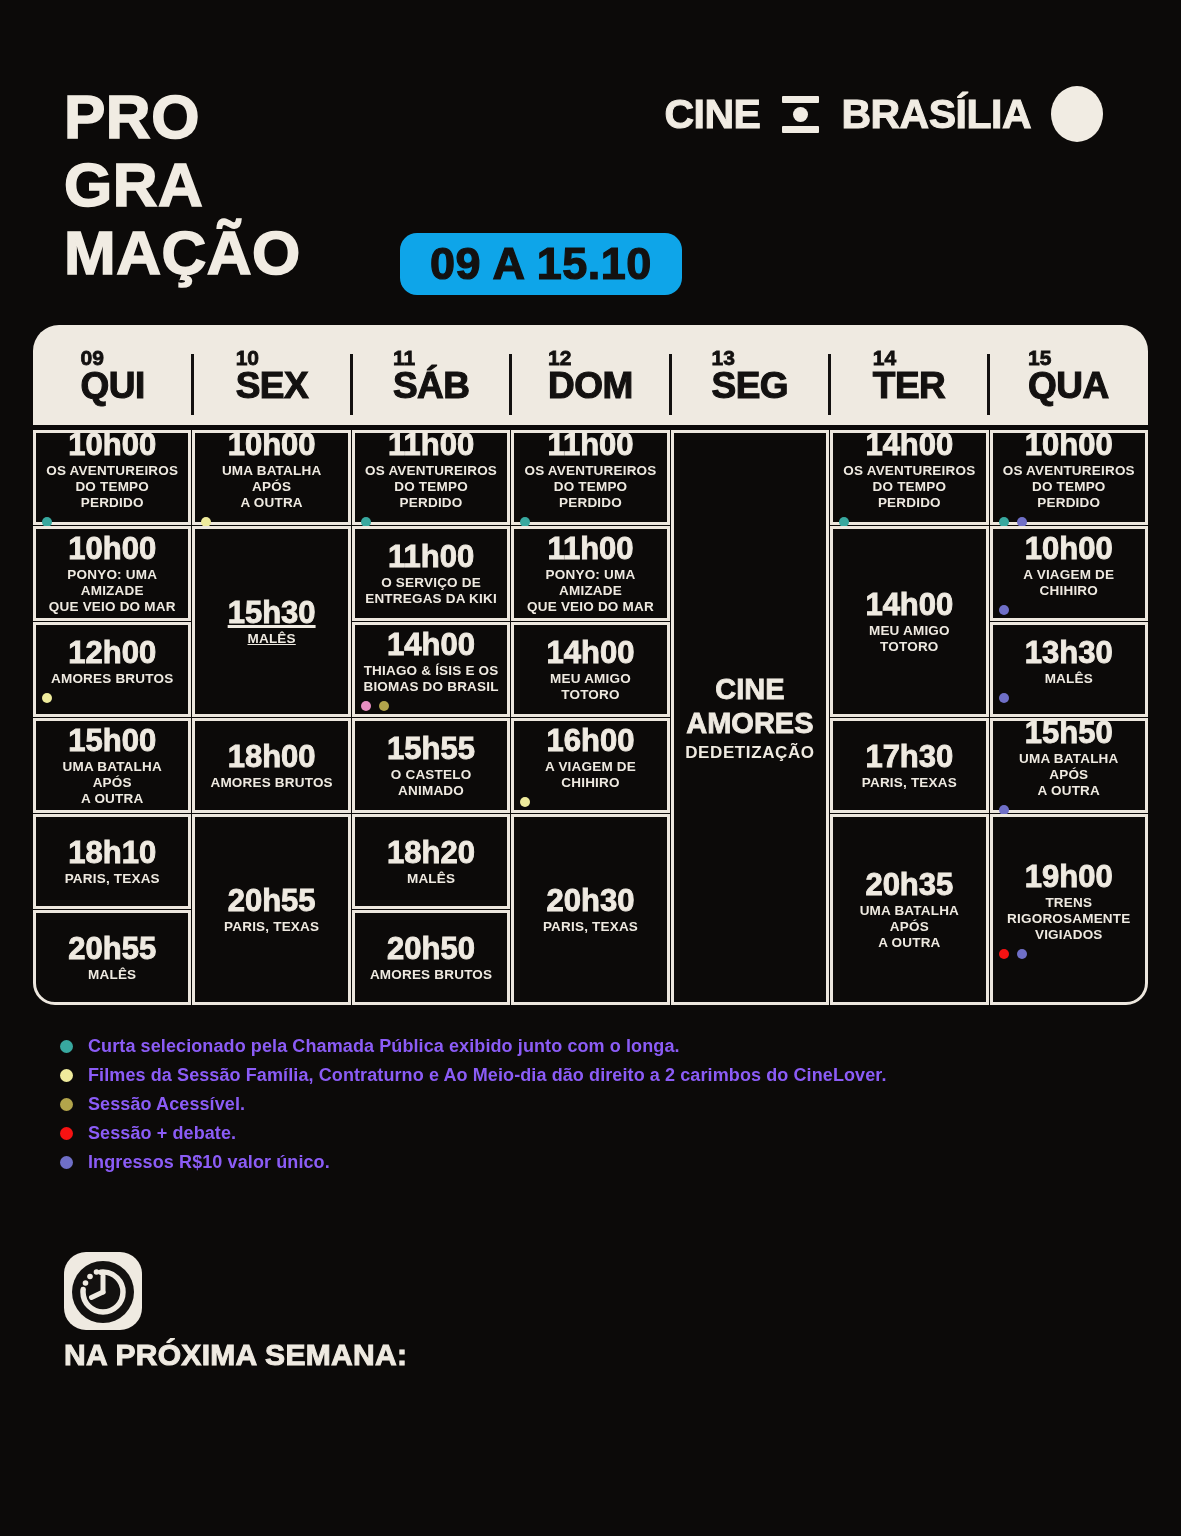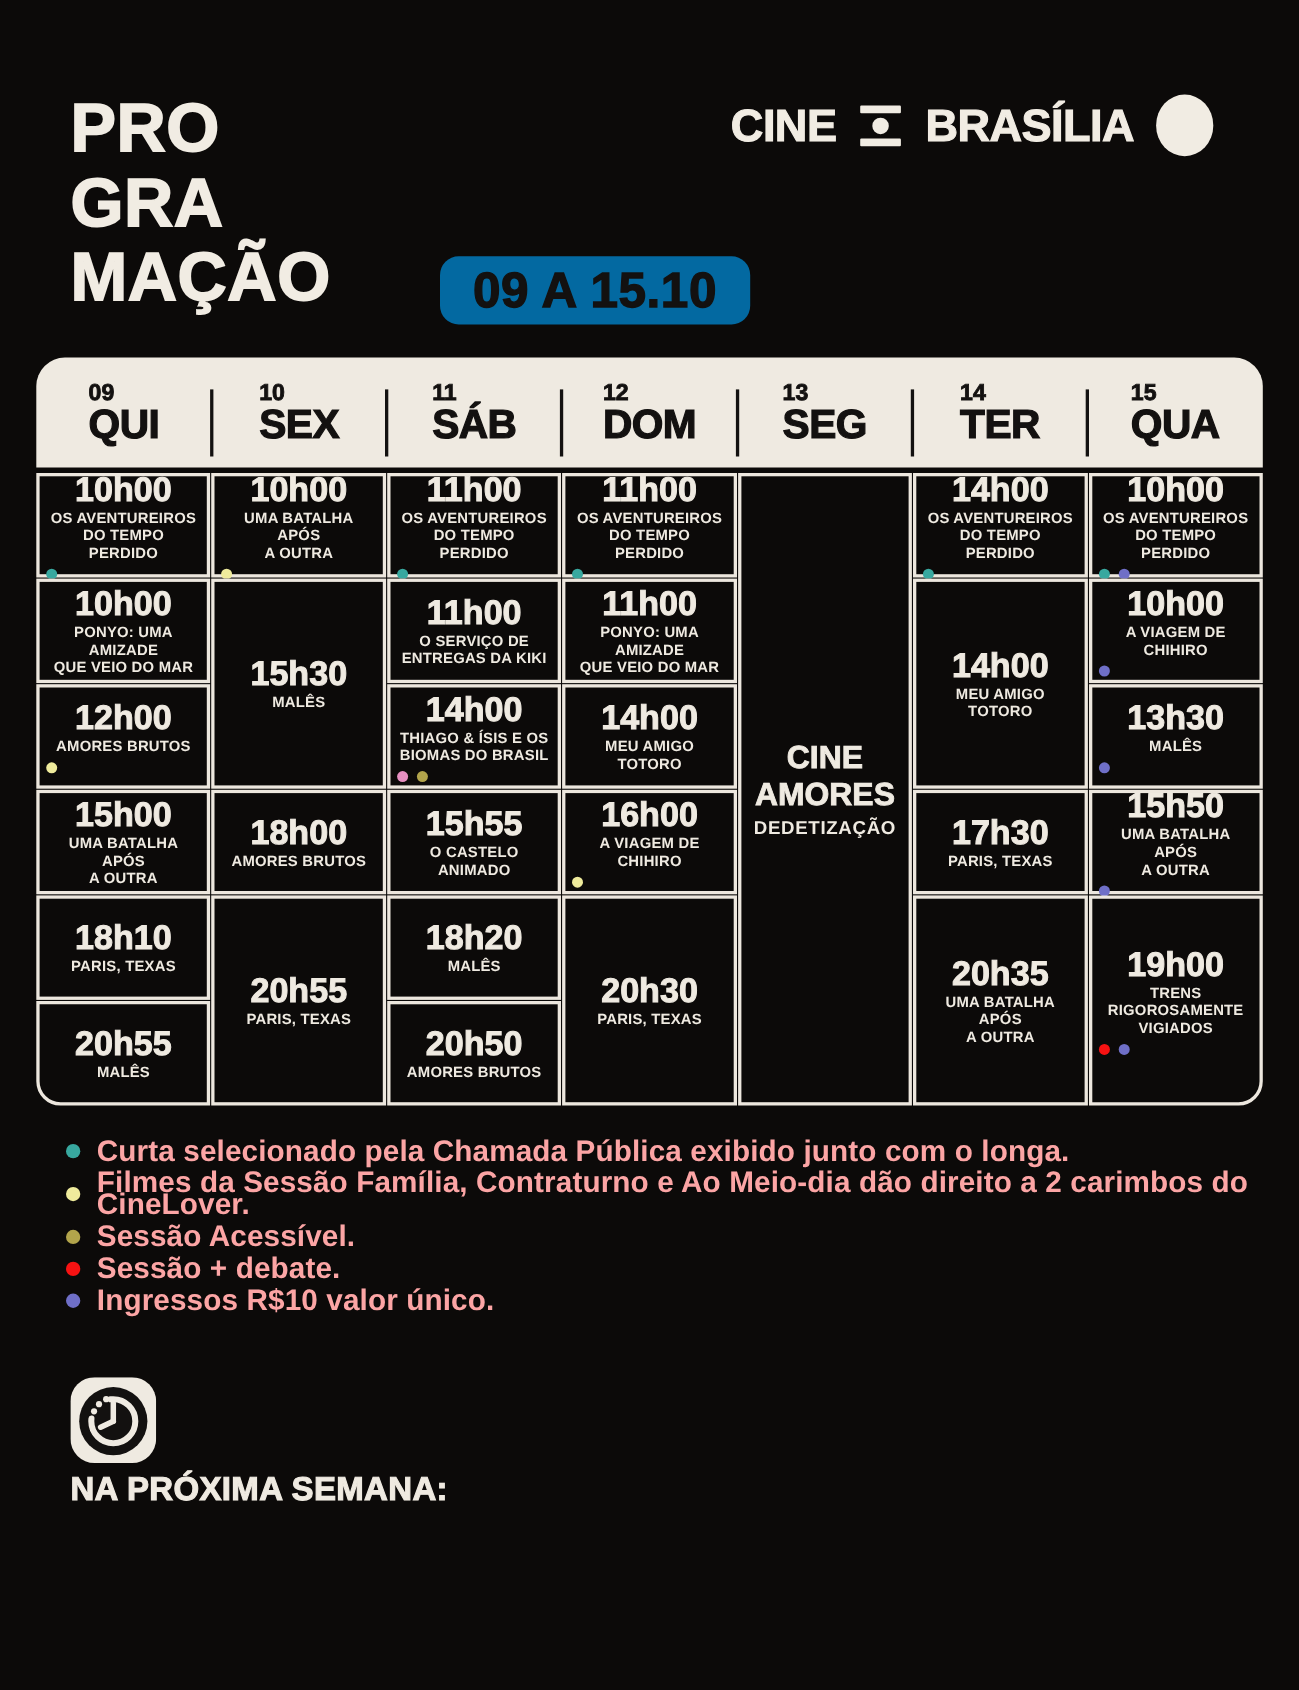--- a/index.html
+++ b/index.html
@@ -11,21 +11,21 @@
   }
   
   .page-title{
     position:absolute;left:64px;top:83px;
     font-size:62px;line-height:68px;font-weight:900;
     letter-spacing:.5px;color:#F1ECE3;-webkit-text-stroke:1.6px #F1ECE3;
   }
   .page-title span{display:block;}
   .date-badge{
     position:absolute;left:400px;top:233px;height:62px;
-    background:#0369a1;border-radius:17px;
+    background:#0ea5e9;border-radius:17px;
     display:flex;align-items:center;padding:0 30px;
     color:#131110;font-size:45px;font-weight:900;letter-spacing:.5px;
     -webkit-text-stroke:1.2px #131110;
   }
   .brand{
     position:absolute;top:86px;right:78px;
     display:flex;align-items:center;gap:20px;
   }
   .brand-text{font-size:41px;font-weight:800;letter-spacing:-.5px;color:#F1ECE3;-webkit-text-stroke:1px #F1ECE3;}
   .logo-mark{display:flex;flex-direction:column;align-items:center;gap:4px;margin:0 2px;}
@@ -54,21 +54,21 @@
   .time{font-size:31px;font-weight:900;color:#EFEAE1;-webkit-text-stroke:.9px #EFEAE1;line-height:33px;}
   .mtitle{font-size:13.5px;font-weight:800;line-height:16px;letter-spacing:.2px;color:#EFEAE1;}
   .dots{display:flex;gap:8px;margin-top:4px;}
   .dot{width:10px;height:10px;border-radius:50%;}
   .closed .big{font-size:29px;font-weight:900;line-height:32px;letter-spacing:0;-webkit-text-stroke:.8px #EFEAE1;}
   .closed .sub{font-size:17px;font-weight:600;letter-spacing:.6px;margin-top:2px;}
   
   .legend{position:absolute;left:60px;top:1036px;display:flex;flex-direction:column;gap:9px;}
   .legend-item{display:flex;align-items:center;gap:15px;}
   .legend-dot{width:13px;height:13px;border-radius:50%;flex:0 0 auto;}
-  .legend-text{font-size:27px;font-weight:700;letter-spacing:.1px;color:#fca5a5;line-height:20px;}
+  .legend-text{font-size:18px;font-weight:700;letter-spacing:.1px;color:#8b5cf6;line-height:20px;}
   
   .clock{position:absolute;left:64px;top:1252px;}
   .next-week{position:absolute;left:64px;top:1338px;width:460px;}
   .nw-heading{font-size:30px;font-weight:900;letter-spacing:.3px;-webkit-text-stroke:1px #EFEAE1;margin-bottom:6px;}
   .nw-item{font-size:31px;font-weight:700;line-height:42px;letter-spacing:.2px;}
 </style>
 </head>
 <body>
 
 <div class="poster">
@@ -194,21 +194,21 @@
         <div class="cell" style="grid-area: 1 / 2 / span 1;">
           <div class="time">10h00</div>
           <div class="mtitle">
             <div>UMA BATALHA APÓS</div>
             <div>A OUTRA</div>
           </div>
           <div class="dots">
             <span class="dot" style="background: rgb(239, 235, 156);"></span>
           </div>
         </div>
-        <div class="cell" style="grid-area: 2 / 2 / span 2;">
+        <div class="cell" style="grid-area: 2 / 2 / span 2; text-decoration: underline;">
           <div class="time">15h30</div>
           <div class="mtitle">
             <div>MALÊS</div>
           </div>
         </div>
         <div class="cell" style="grid-area: 4 / 2 / span 1;">
           <div class="time">18h00</div>
           <div class="mtitle">
             <div>AMORES BRUTOS</div>
           </div>

